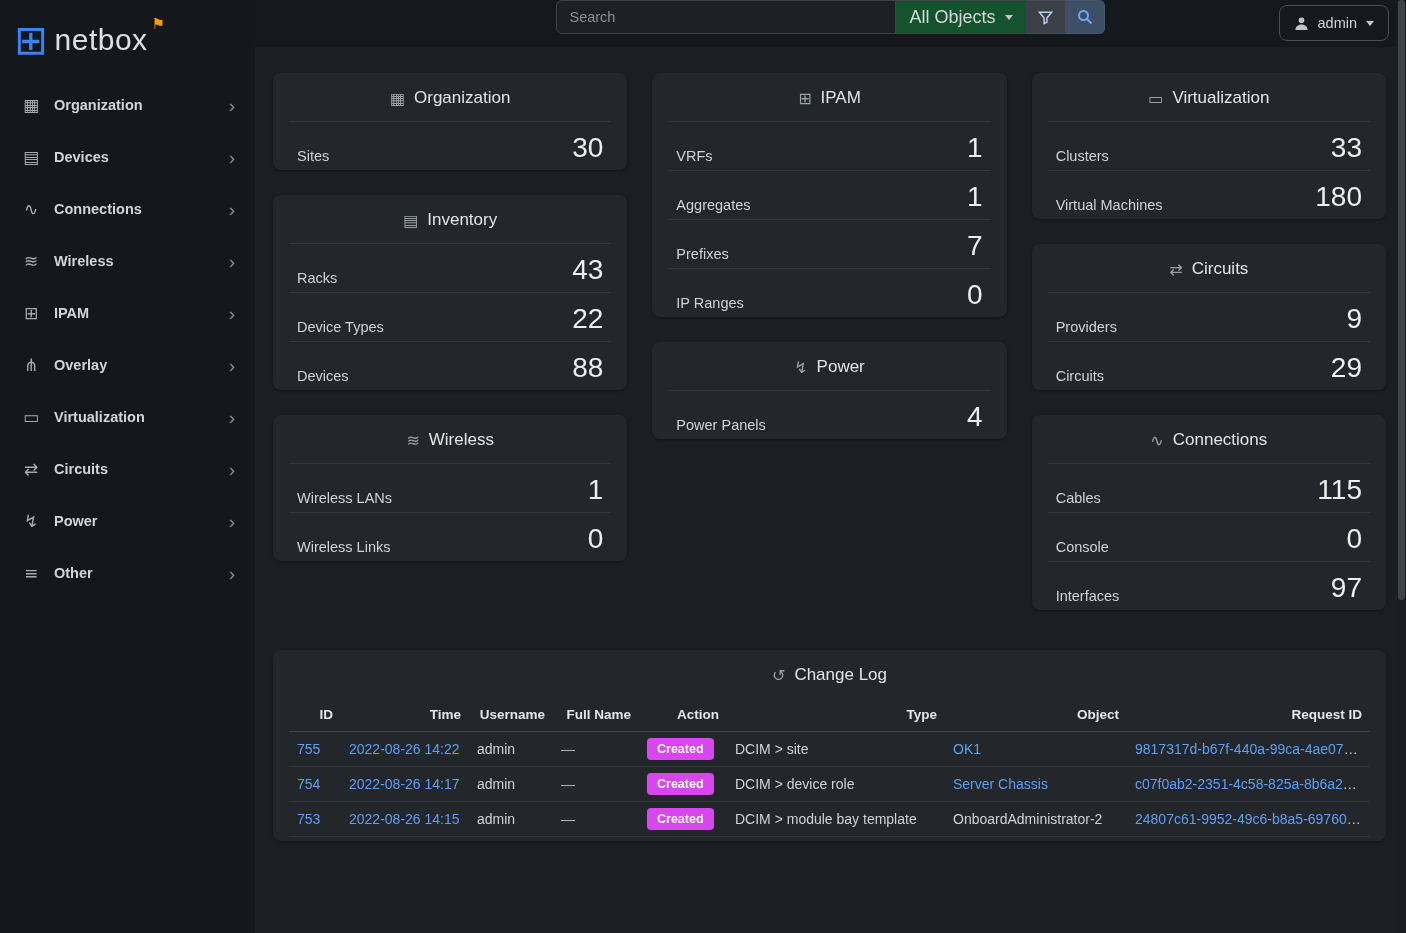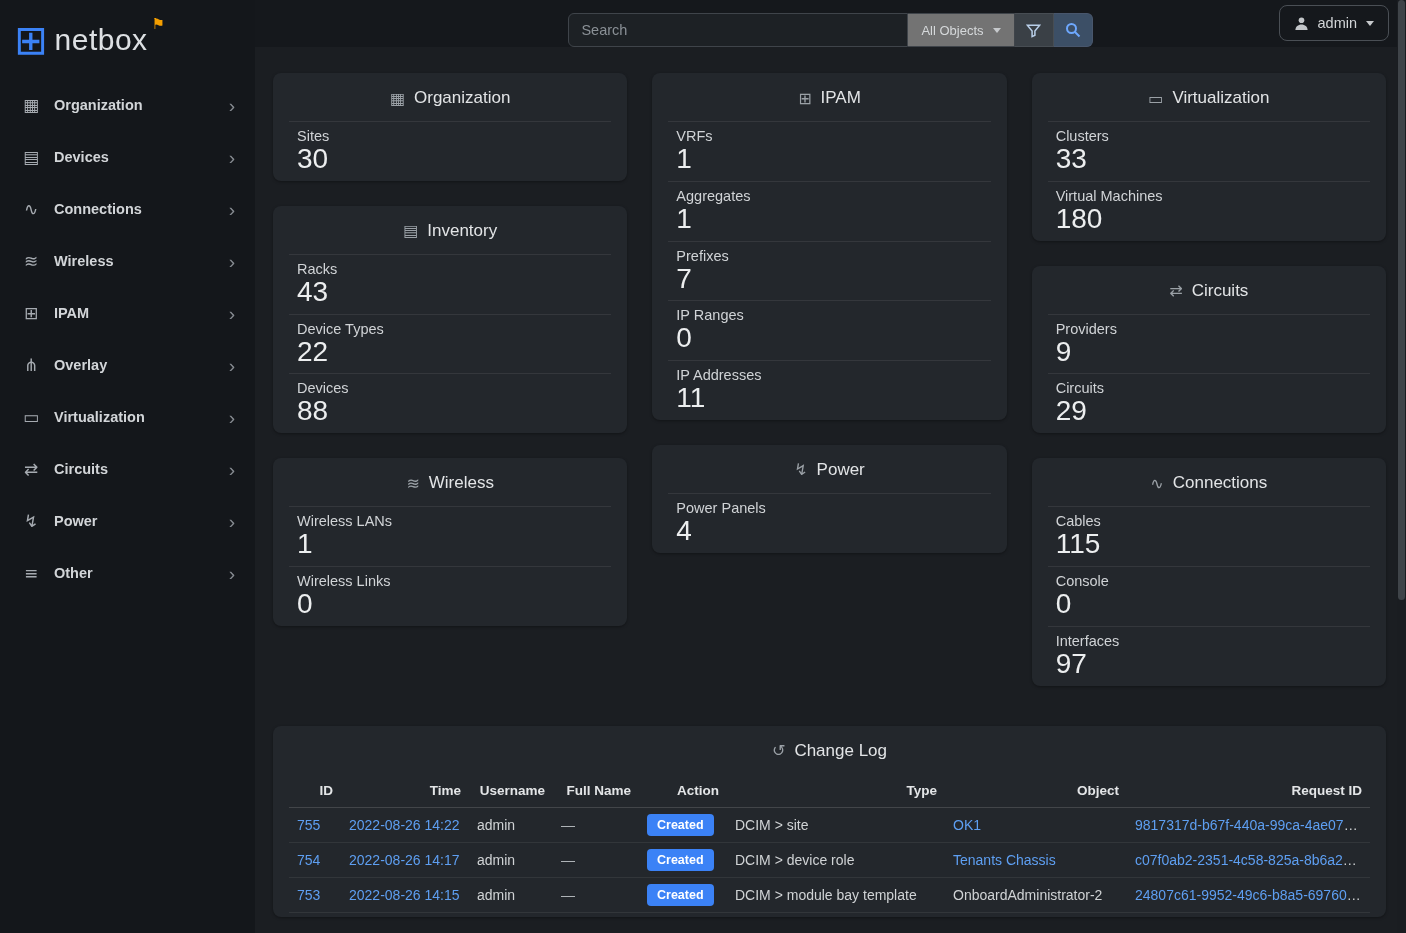--- a/index.html
+++ b/index.html
@@ -17,58 +17,58 @@
   .logo-mark { color:#3b82f6; font-size:40px; line-height:1; margin-right:7px; font-family:"DejaVu Sans",sans-serif; }
   .logo-text { color:#dde0e3; font-size:30px; letter-spacing:.5px; }
   .logo-flag { color:#f59f00; font-size:15px; align-self:flex-start; margin:15px 0 0 4px; font-family:"DejaVu Sans",sans-serif; }
   .nav-item { height:52px; display:flex; align-items:center; padding:0 20px 0 18px; cursor:pointer; }
   .nav-icon { width:26px; font-size:17px; color:#a6abb1; text-align:center; margin-right:10px; font-family:"DejaVu Sans",sans-serif; }
   .nav-label { font-weight:700; font-size:14.5px; color:#d2d5d8; }
   .nav-chevron { margin-left:auto; color:#878c92; font-size:19px; line-height:1; }
   
   .main { flex:1; display:flex; flex-direction:column; height:100%; min-width:0; }
   .topbar { flex:0 0 47px; height:47px; background:#15181c; position:relative;
-            display:flex; align-items:flex-end; justify-content:center; }
+            display:flex; align-items:flex-start; justify-content:center; }
   .search-group { display:flex; height:34px; }
   .search-input { width:340px; height:34px; background:#1d2125; border:1px solid #3f444a;
                   border-radius:6px 0 0 6px; padding:0 12px; color:#e1e3e5; font-size:14.5px; outline:none;
                   font-family:"Liberation Sans","DejaVu Sans",sans-serif; }
   .search-input::placeholder { color:#8a9096; }
-  .scope-btn { height:34px; background:#737373; border:1px solid #3f444a; border-left:none;
-               color:#d6d9db; font-size:13px; padding:0 13px; display:flex; align-items:center; gap:9px; cursor:pointer;
+  .scope-btn { height:34px; background:#14532d; border:1px solid #3f444a; border-left:none;
+               color:#d6d9db; font-size:18px; padding:0 13px; display:flex; align-items:center; gap:9px; cursor:pointer;
                font-family:"Liberation Sans","DejaVu Sans",sans-serif; }
   .caret-down { width:0; height:0; border-left:4.5px solid transparent; border-right:4.5px solid transparent;
                 border-top:5px solid #c6c9cc; display:inline-block; }
   .icon-btn { height:34px; width:39px; display:flex; align-items:center; justify-content:center;
               border:1px solid #474d53; cursor:pointer; }
   .filter-btn { background:#3a4046; color:#b9cfe9; border-left:none; }
   .searchsubmit-btn { background:#3c4f66; color:#6ea8fe; border-radius:0 6px 6px 0; border-color:#48566c; border-left:none; }
   .user-btn { position:absolute; right:17px; top:5px; height:36px; border:1px solid #4a4f55; border-radius:8px;
               display:flex; align-items:center; gap:9px; padding:0 14px; color:#d2d5d7; font-size:14.5px; cursor:pointer; }
   .user-btn svg { color:#c3c6c9; }
   
   .content { flex:1; padding:26px 20px 0 18px; overflow:hidden; }
   .columns { display:grid; grid-template-columns:repeat(3,1fr); gap:25px; align-items:start; }
   .col { display:flex; flex-direction:column; gap:25px; }
   .card { background:#23272c; border-radius:8px; padding:0 16px; box-shadow:0 1px 3px rgba(0,0,0,.35); }
   .card-header { padding:15px 0 13px; text-align:center; font-size:17px; color:#e2e4e6;
                  display:flex; align-items:center; justify-content:center; gap:9px; }
   .card-icon { color:#9aa0a6; font-size:16px; font-family:"DejaVu Sans",sans-serif; }
-  .stat-row { display:flex; align-items:flex-start; justify-content:space-between; min-height:49px;
-              padding:6px 8px; border-top:1px solid rgba(255,255,255,.08);flex-direction:column; }
+  .stat-row { display:flex; align-items:flex-end; justify-content:space-between; min-height:49px;
+              padding:6px 8px; border-top:1px solid rgba(255,255,255,.08); }
   .stat-label { font-size:14.5px; color:#d0d3d6; }
   .stat-value { font-size:28px; color:#eceeef; text-decoration:none; cursor:pointer; line-height:1.1; }
   
   .changelog-card { margin-top:40px; padding:0 16px 4px; }
   table { width:100%; border-collapse:collapse; table-layout:fixed; }
   th { text-align:right; font-size:13.5px; color:#e3e5e7; padding:9px 8px; border-bottom:1px solid rgba(255,255,255,.14); }
   td { font-size:14px; padding:6px 8px; border-bottom:1px solid rgba(255,255,255,.07); color:#d0d3d5; vertical-align:middle;
        overflow:hidden; white-space:nowrap; text-overflow:ellipsis; }
   a.link { color:#5e9ff2; text-decoration:none; cursor:pointer; }
-  .badge-green { display:inline-block; background:#3b82f6; color:#ffffff; font-size:12.5px; font-weight:700;
+  .badge-green { display:inline-block; background:#d946ef; color:#ffffff; font-size:12.5px; font-weight:700;
                  padding:4px 10px; border-radius:4px; }
   .muted { color:#aeb3b7; }
   
   .scrollbar { position:fixed; right:0; top:0; width:9px; height:933px; background:#1a1d21; }
   .scroll-thumb { position:absolute; top:0; left:1px; width:7px; height:600px; background:#3f4449; border-radius:4px; }
 </style>
 </head>
 <body>
 
 <aside class="sidebar">
@@ -227,24 +227,20 @@
             <span class="stat-label">Aggregates</span>
             <a class="stat-value">1</a>
           </div>
           <div class="stat-row">
             <span class="stat-label">Prefixes</span>
             <a class="stat-value">7</a>
           </div>
           <div class="stat-row">
             <span class="stat-label">IP Ranges</span>
             <a class="stat-value">0</a>
-          </div>
-          <div class="stat-row">
-            <span class="stat-label">IP Addresses</span>
-            <a class="stat-value">11</a>
           </div>
         </section>
 
         <section class="card">
           <div class="card-header">
             <span class="card-icon">↯</span>
             <span>Power</span>
           </div>
           <div class="stat-row">
             <span class="stat-label">Power Panels</span>
@@ -344,21 +340,21 @@
             <td><a class="link">OK1</a></td>
             <td><a class="link">9817317d-b67f-440a-99ca-4ae07ede94df</a></td>
           </tr>
           <tr>
             <td><a class="link">754</a></td>
             <td><a class="link">2022-08-26 14:17</a></td>
             <td><span>admin</span></td>
             <td><span class="muted">—</span></td>
             <td><span class="badge-green">Created</span></td>
             <td><span>DCIM &gt; device role</span></td>
-            <td><a class="link">Tenants Chassis</a></td>
+            <td><a class="link">Server Chassis</a></td>
             <td><a class="link">c07f0ab2-2351-4c58-825a-8b6a2425a1ab</a></td>
           </tr>
           <tr>
             <td><a class="link">753</a></td>
             <td><a class="link">2022-08-26 14:15</a></td>
             <td><span>admin</span></td>
             <td><span class="muted">—</span></td>
             <td><span class="badge-green">Created</span></td>
             <td><span>DCIM &gt; module bay template</span></td>
             <td><span>OnboardAdministrator-2</span></td>

